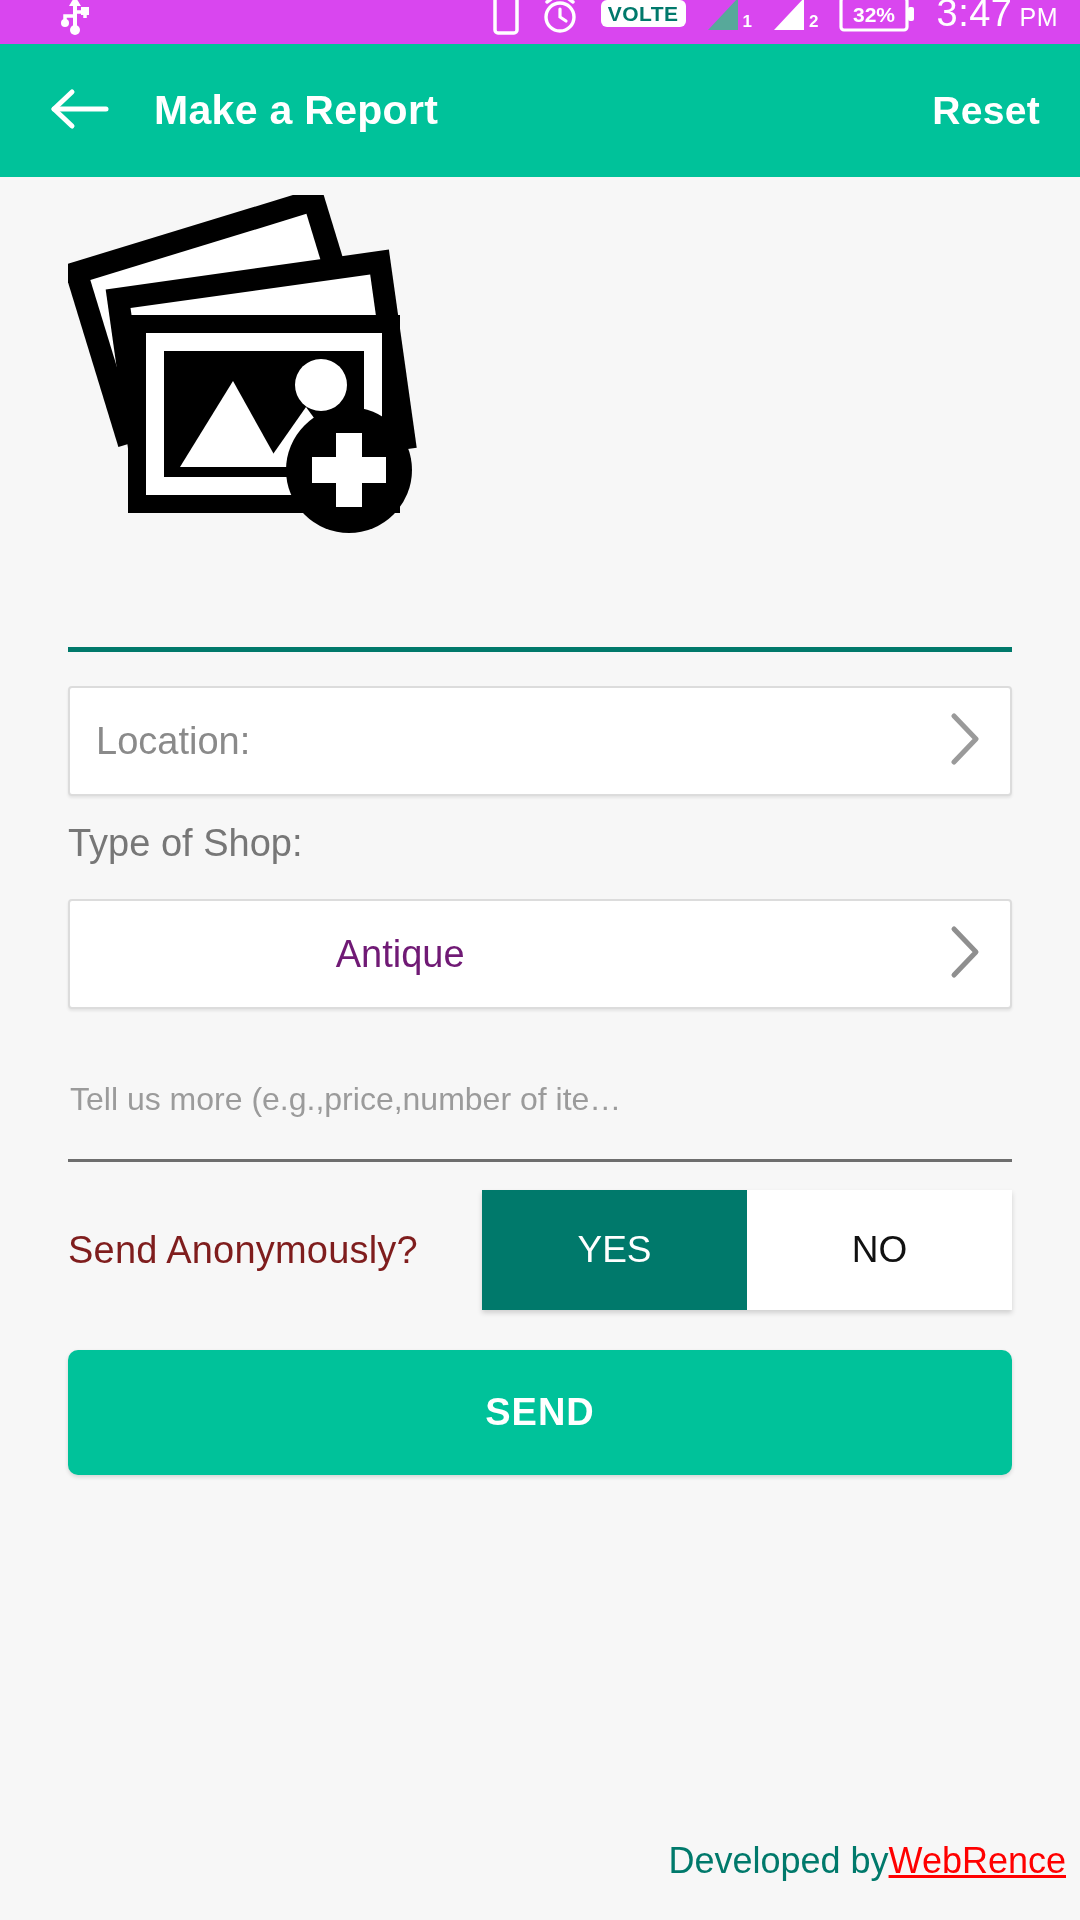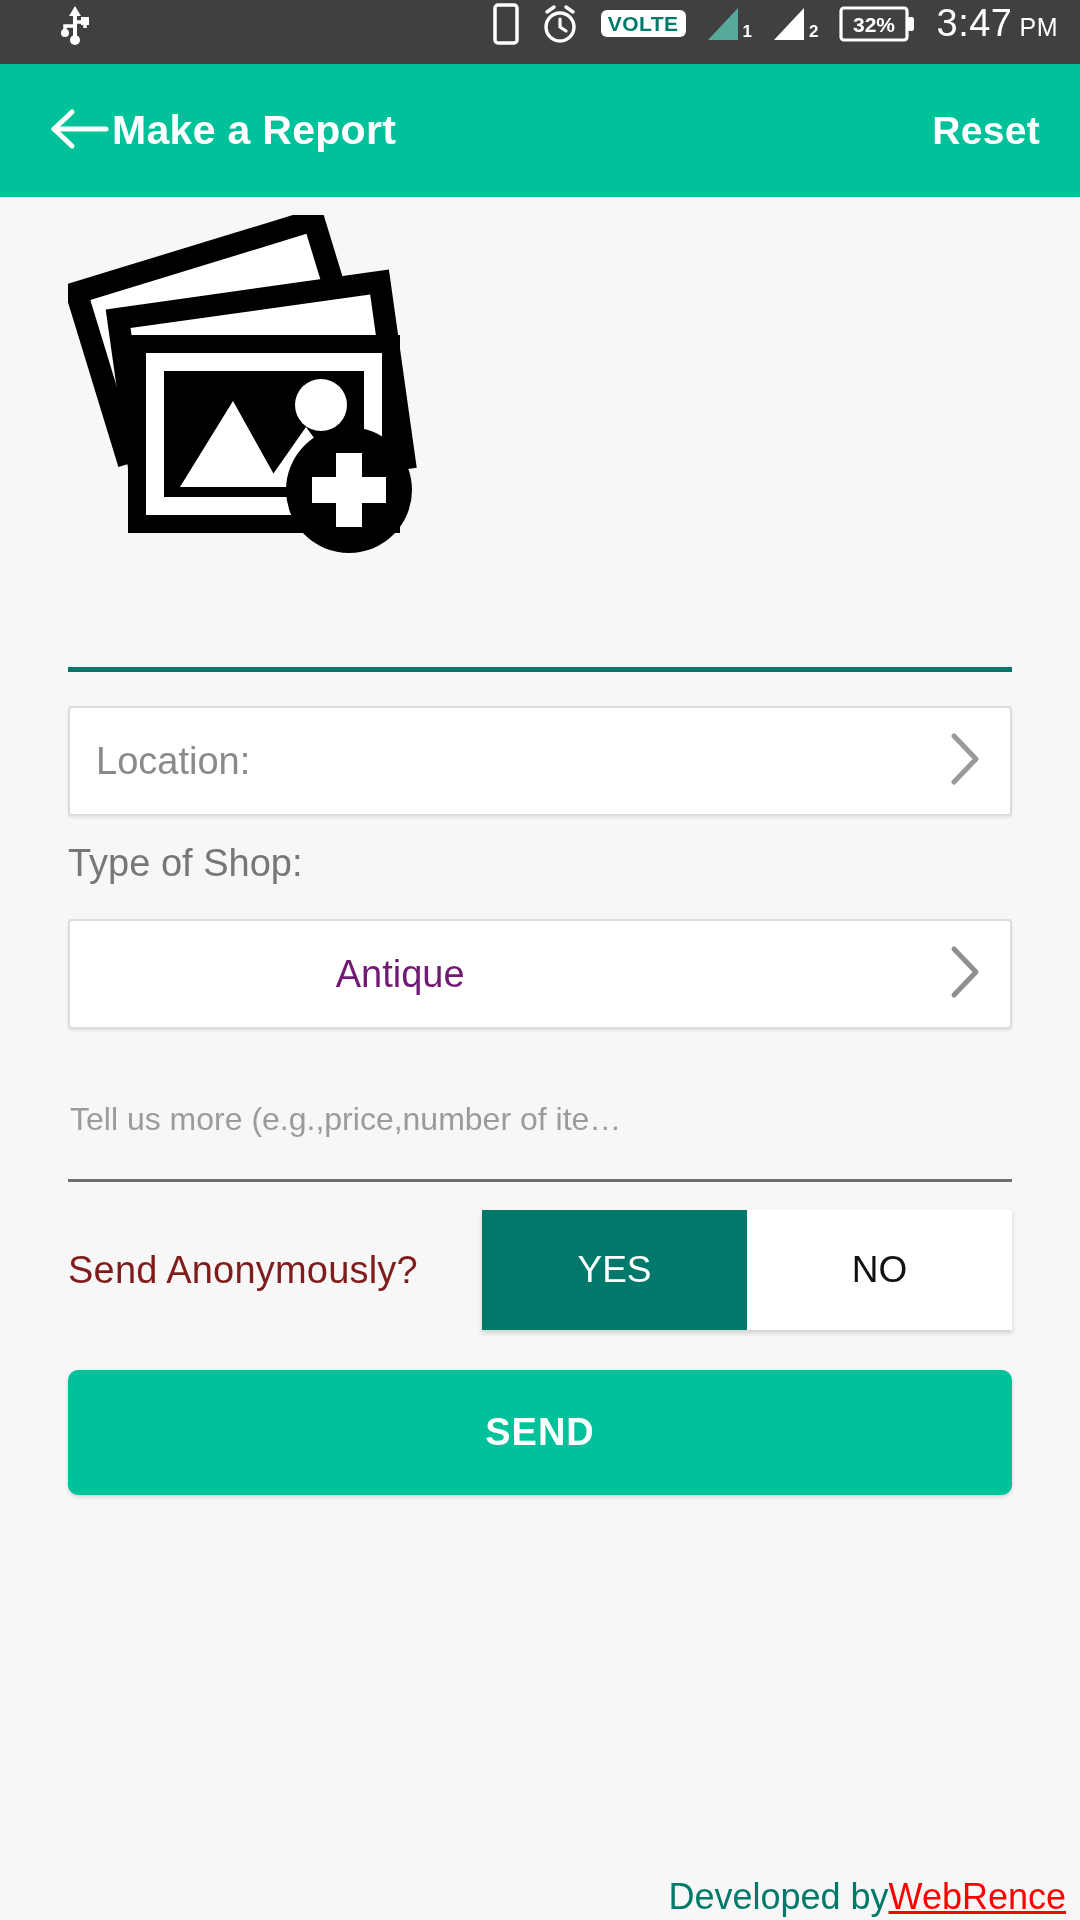--- a/index.html
+++ b/index.html
@@ -5,21 +5,21 @@
   * { margin:0; padding:0; box-sizing:border-box; }
   html,body{
     width:1080px; height:1920px;
     font-family:"Liberation Sans", sans-serif;
     background:#f7f7f7; overflow:hidden;
   }
   .screen{ position:relative; width:1080px; height:1920px; background:#f7f7f7; }
 
   
   .statusbar{
-    height:64px; background:#404040; display:flex; align-items:center;
+    height:44px; background:#d946ef; display:flex; align-items:center;
     padding:0 22px 17px 60px; color:#ffffff;
   }
   .sb-left{ display:flex; align-items:center; }
   .sb-right{ margin-left:auto; display:flex; align-items:center; gap:20px; }
   .usb-icon{ width:30px; height:40px; position:relative; }
   .usb-icon svg{ display:block; }
   .phone-icon svg, .alarm-icon svg, .batt-icon svg { display:block; }
   .volte{
     background:#ffffff; color:#00796b; font-size:21px; font-weight:bold;
     padding:3px 7px; border-radius:6px; letter-spacing:.5px; line-height:1;
@@ -31,21 +31,21 @@
   .clock{ font-size:38px; font-weight:400; display:flex; align-items:baseline; gap:7px; letter-spacing:.5px;}
   .clock .ampm{ font-size:25px; }
 
   
   .appbar{
     height:133px; background:#00c29a; display:flex; align-items:center;
     padding:0 28px 0 46px; position:relative;
   }
   .back-btn{ width:66px; height:66px; display:flex; align-items:center; justify-content:center; cursor:pointer;}
   .appbar-title{
-    color:#ffffff; font-size:41px; font-weight:bold; letter-spacing:.3px;
+    color:#ffffff; font-size:41px; font-weight:bold; margin-left:42px; letter-spacing:.3px;
   }
   .reset-btn{
     margin-left:auto; color:#ffffff; font-size:39px; font-weight:bold;
     padding:8px 12px; cursor:pointer; letter-spacing:.3px;
   }
 
   
   .content{ position:relative; height:1727px; padding:0 68px; }
 
   .photo-wrap{ padding-top:20px; height:360px; position:relative; }
@@ -105,21 +105,21 @@
   .seg-btn.off{ background:#ffffff; color:#111111; }
 
   .send-btn{
     margin-top:40px; height:125px; background:#00c29a; border-radius:10px;
     display:flex; align-items:center; justify-content:center; cursor:pointer;
     box-shadow:0 2px 4px rgba(0,0,0,0.14);
   }
   .send-btn span{ color:#ffffff; font-size:38px; font-weight:bold; letter-spacing:1px; }
 
   .footer{
-    position:absolute; right:14px; bottom:6px;
+    position:absolute; right:14px; bottom:22px;
     font-size:36px; color:#00796b; display:flex; align-items:baseline; gap:0px;
   }
   .footer .brand{ color:#ff0000; text-decoration:underline; }
   .footer .pre{ color:#00796b; }
 </style>
 </head>
 <body>
 
 <div class="screen">
 

